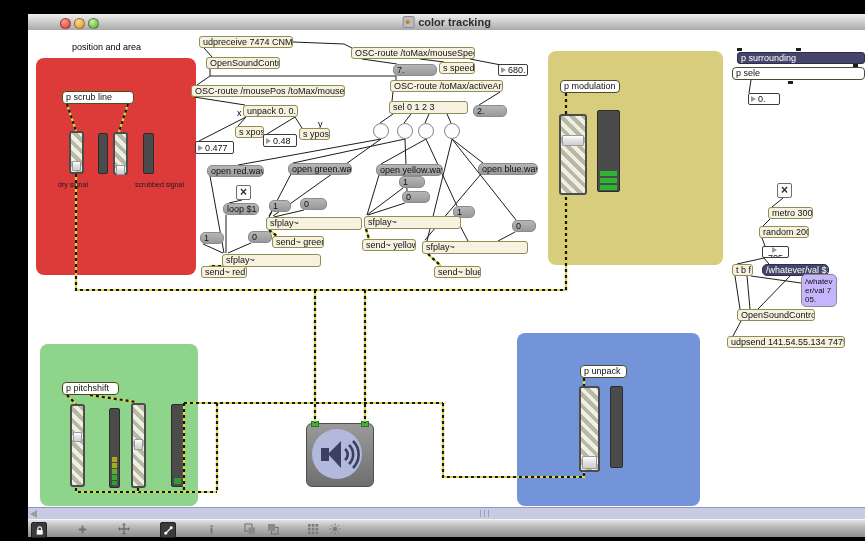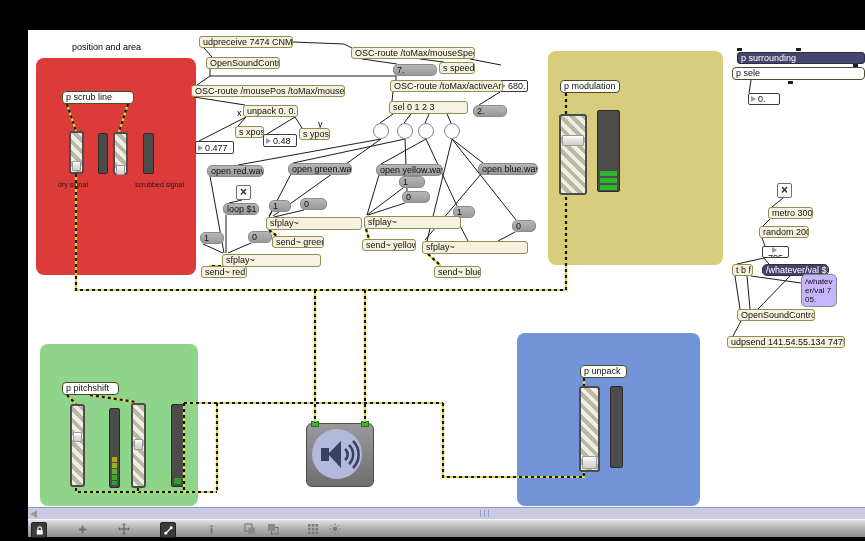--- a/index.html
+++ b/index.html
@@ -68,20 +68,29 @@
   .tool{position:absolute;top:2px;width:14px;height:14px;border-radius:2px;display:flex;
     align-items:center;justify-content:center;}
   .tool.pressed{background:#3b3b3b;border:1px solid #222;}
   .tool svg{display:block;}
 </style>
 </head>
 <body>
 
 <div id="page">
 
+  <div id="titlebar">
+    <span class="tl" id="tl-close"></span>
+    <span class="tl" id="tl-min"></span>
+    <span class="tl" id="tl-zoom"></span>
+    <span id="titlewrap">
+      <span id="doc-icon"></span>
+      <span id="window-title">color tracking</span>
+    </span>
+  </div>
 
   <div id="canvas"></div>
 
   <div class="panel" style="left:36px;top:58px;width:160px;height:217px;background:#dd3a3a;z-index:2;"></div>
   <div class="panel" style="left:548px;top:51px;width:175px;height:214px;background:#d7cd7d;z-index:2;"></div>
   <div class="panel" style="left:40px;top:344px;width:158px;height:162px;background:#8ed48b;z-index:2;"></div>
   <div class="panel" style="left:517px;top:333px;width:183px;height:173px;background:#7394d8;z-index:2;"></div>
 
   <div class="comment" style="left:52px;top:42px;">position and area</div>
   <div class="comment" style="left:217px;top:108px;">x</div>
@@ -234,21 +243,21 @@
       <path d="M790,276 L758,309" class="ctl"></path>
       <path d="M741,321 L733,336" class="ctl"></path>
     </svg>
 
   <div id="nodes">
       <div class="node object" style="left: 199px; top: 36px; width: 94px;">udpreceive 7474 CNMAT</div>
       <div class="node object" style="left: 206px; top: 57px; width: 74px;">OpenSoundControl</div>
       <div class="node object" style="left: 351px; top: 47px; width: 124px;">OSC-route /toMax/mouseSpeed</div>
       <div class="node message" style="left: 393px; top: 64px; width: 44px;">7.</div>
       <div class="node object" style="left: 439px; top: 62px; width: 36px;">s speed</div>
-      <div class="node number" style="left: 498px; top: 64px; width: 30px; margin-top: 16px;">
+      <div class="node number" style="left: 498px; top: 64px; width: 30px;">
         <span class="tri"></span>
         <span>680.</span>
       </div>
       <div class="node object" style="left: 191px; top: 85px; width: 154px;">OSC-route /mousePos /toMax/mousePos</div>
       <div class="node object" style="left: 390px; top: 80px; width: 113px;">OSC-route /toMax/activeArea</div>
       <div class="node object" style="left: 243px; top: 105px; width: 55px;">unpack 0. 0.</div>
       <div class="node object" style="left: 389px; top: 101px; width: 79px; height: 13px;">sel 0 1 2 3</div>
       <div class="node message" style="left: 473px; top: 105px; width: 34px;">2.</div>
       <div class="node object" style="left: 235px; top: 126px; width: 29px;">s xpos</div>
       <div class="node object" style="left: 299px; top: 128px; width: 31px;">s ypos</div>

